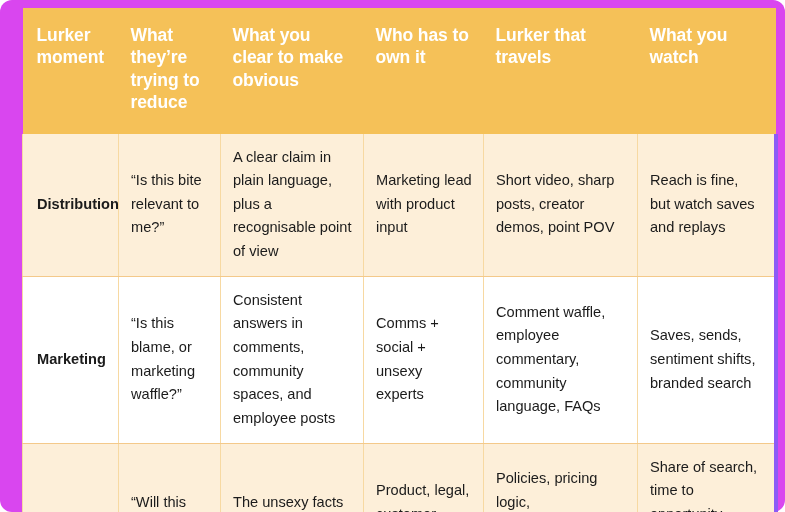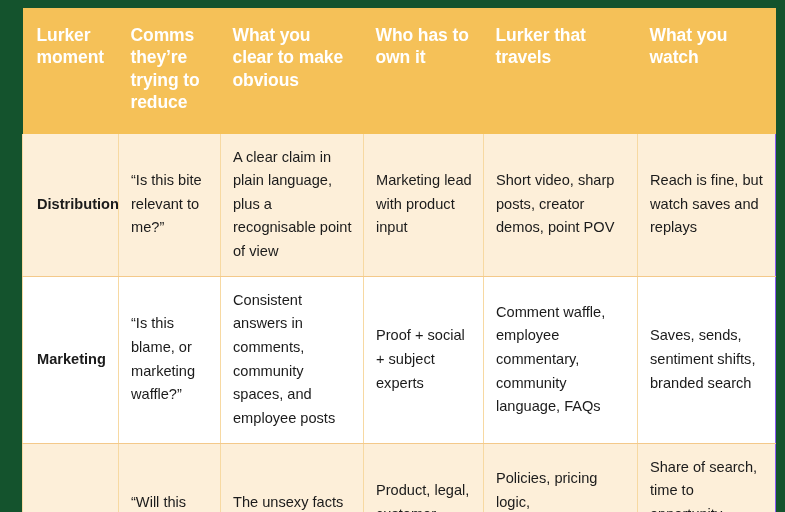--- a/index.html
+++ b/index.html
@@ -10,21 +10,22 @@
   body {
     width: 785px;
     height: 512px;
     overflow: hidden;
     font-family: "Liberation Sans", sans-serif;
   }
   .page {
     position: relative;
     width: 785px;
     height: 512px;
-    background: #14532d;
+    background: #d946ef;
+    border-radius: 12px;
   }
   .table-wrap {
     position: absolute;
     left: 22px;
     top: 8px;
     width: 753px;
   }
   table.lurker-table {
     width: 753px;
     border-collapse: collapse;
@@ -62,21 +63,21 @@
     padding: 12px 11px 12px 12px;
     border-right: 1px solid #F7D9A2;
     border-bottom: 1px solid #F4C98A;
   }
   tbody td.col-first {
     font-weight: bold;
     padding-left: 14px;
     border-left: 1px solid #F7D9A2;
   }
   tbody td.col-last {
-    border-right: 1px solid #8b5cf6;
+    border-right: 4px solid #8b5cf6;
   }
   tbody tr.row-shaded td {
     background: #FDEFD9;
   }
   tbody tr.row-plain td {
     background: #ffffff;
   }
   tbody tr.row-last td {
     border-bottom: 1px solid #F4C98A;
   }
@@ -91,41 +92,41 @@
         <col class="c0">
           <col class="c1">
           <col class="c2">
           <col class="c3">
           <col class="c4">
           <col class="c5">
       </colgroup>
       <thead>
         <tr>
           <th class="first-head">Lurker moment</th>
-          <th>Comms they’re trying to reduce</th>
+          <th>What they’re trying to reduce</th>
           <th>What you clear to make obvious</th>
           <th>Who has to own it</th>
           <th>Lurker that travels</th>
           <th>What you watch</th>
         </tr>
       </thead>
       <tbody>
         <tr class="row-shaded">
           <td class="col-first">Distribution</td>
           <td>“Is this bite relevant to me?”</td>
           <td>A clear claim in plain language, plus a recognisable point of view</td>
           <td>Marketing lead with product input</td>
           <td>Short video, sharp posts, creator demos, point POV</td>
           <td class="col-last">Reach is fine, but watch saves and replays</td>
         </tr>
         <tr class="row-plain">
           <td class="col-first">Marketing</td>
           <td>“Is this blame, or marketing waffle?”</td>
           <td>Consistent answers in comments, community spaces, and employee posts</td>
-          <td>Proof + social + subject experts</td>
+          <td>Comms + social + unsexy experts</td>
           <td>Comment waffle, employee commentary, community language, FAQs</td>
           <td class="col-last">Saves, sends, sentiment shifts, branded search</td>
         </tr>
         <tr class="row-shaded row-last">
           <td class="col-first">Evidence</td>
           <td>“Will this bite me later?”</td>
           <td>The unsexy facts that stop regret and blame</td>
           <td>Product, legal, customer, sales enablement</td>
           <td>Policies, pricing logic, implementation reality, case proof, boundaries</td>
           <td class="col-last">Share of search, time to opportunity, conversion rate on returning visitors</td>

